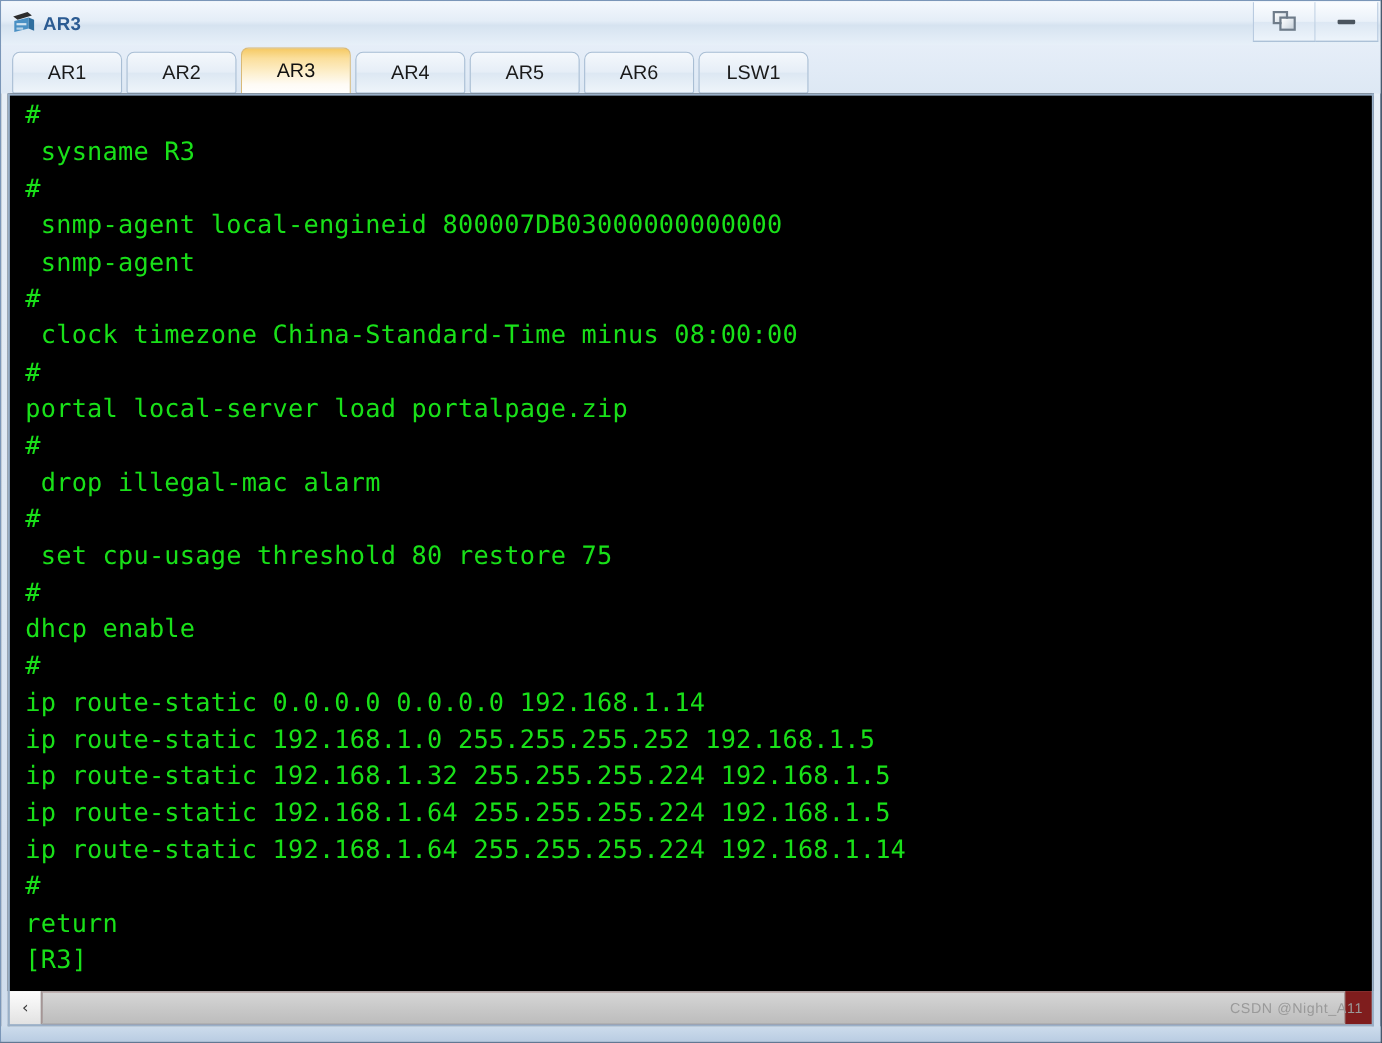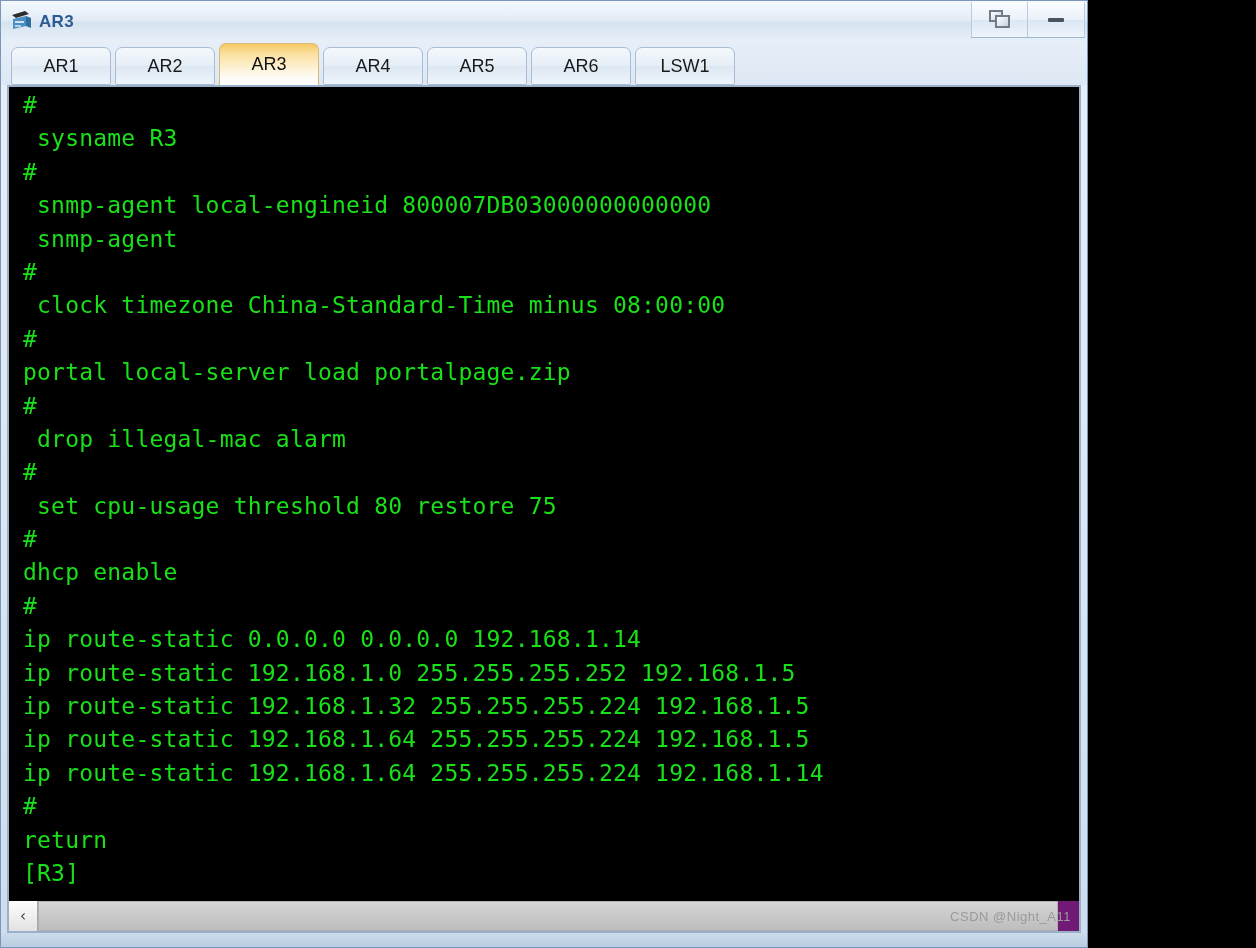--- a/index.html
+++ b/index.html
@@ -11,21 +11,21 @@
     width: 1256px;
     height: 948px;
     overflow: hidden;
     font-family: "Liberation Sans", sans-serif;
   }
 
   
   #window {
     position: absolute;
     left: 0; top: 0;
-    width: 1088px;
+    width: 1256px;
     height: 948px;
     box-sizing: border-box;
     background: linear-gradient(to bottom, #e9f0f7 0%, #dbe6f2 60%, #cfdcec 100%);
     border: 1px solid #7a96b8;
     display: flex;
     flex-direction: column;
   }
 
   
   #titlebar {
@@ -179,21 +179,21 @@
     border-right: 1px solid #a8a8a8;
     display: flex;
     align-items: center;
     justify-content: center;
     color: #3c3c3c;
     font-size: 15px;
     font-family: "DejaVu Sans", sans-serif;
   }
   #hscroll-track {
     flex: 1 1 auto;
-    background: #701a75;
+    background: #7f1d1d;
     position: relative;
   }
   #hscroll-thumb {
     position: absolute;
     left: 0; top: 0; bottom: 0;
     width: 98%;
     background: linear-gradient(to bottom, #d6d6d6 0%, #c9c9c9 50%, #bdbdbd 100%);
     border: 1px solid #b0b0b0;
     box-sizing: border-box;
   }

